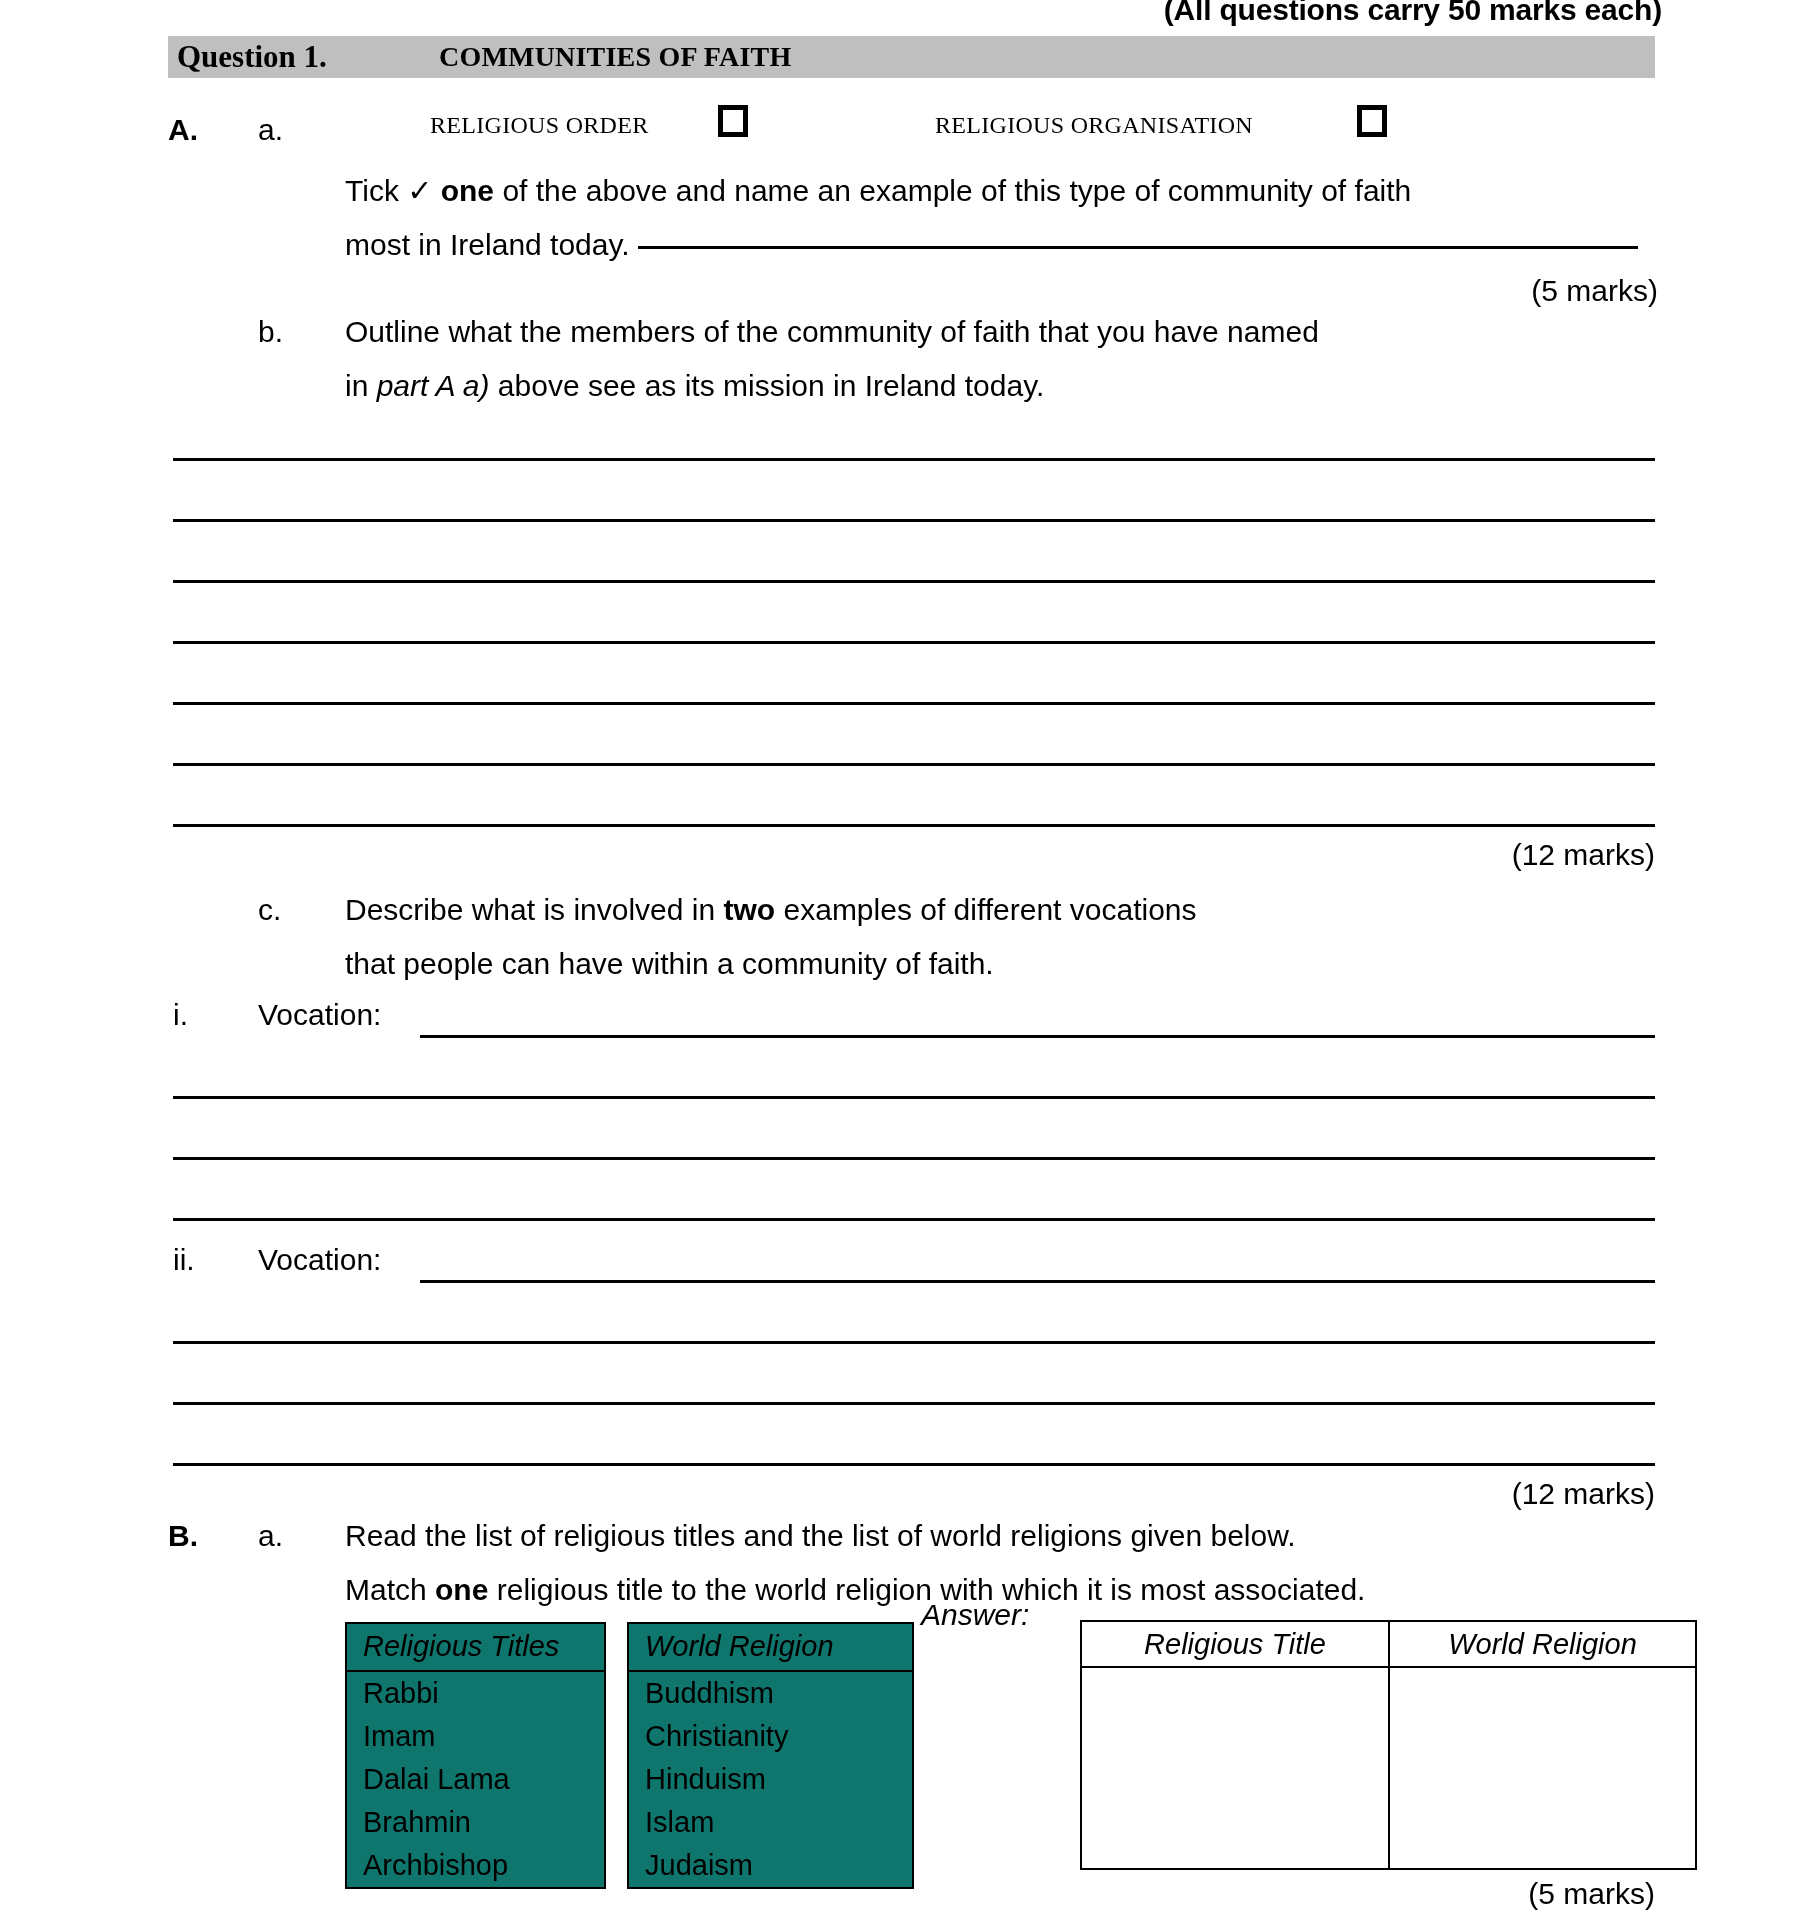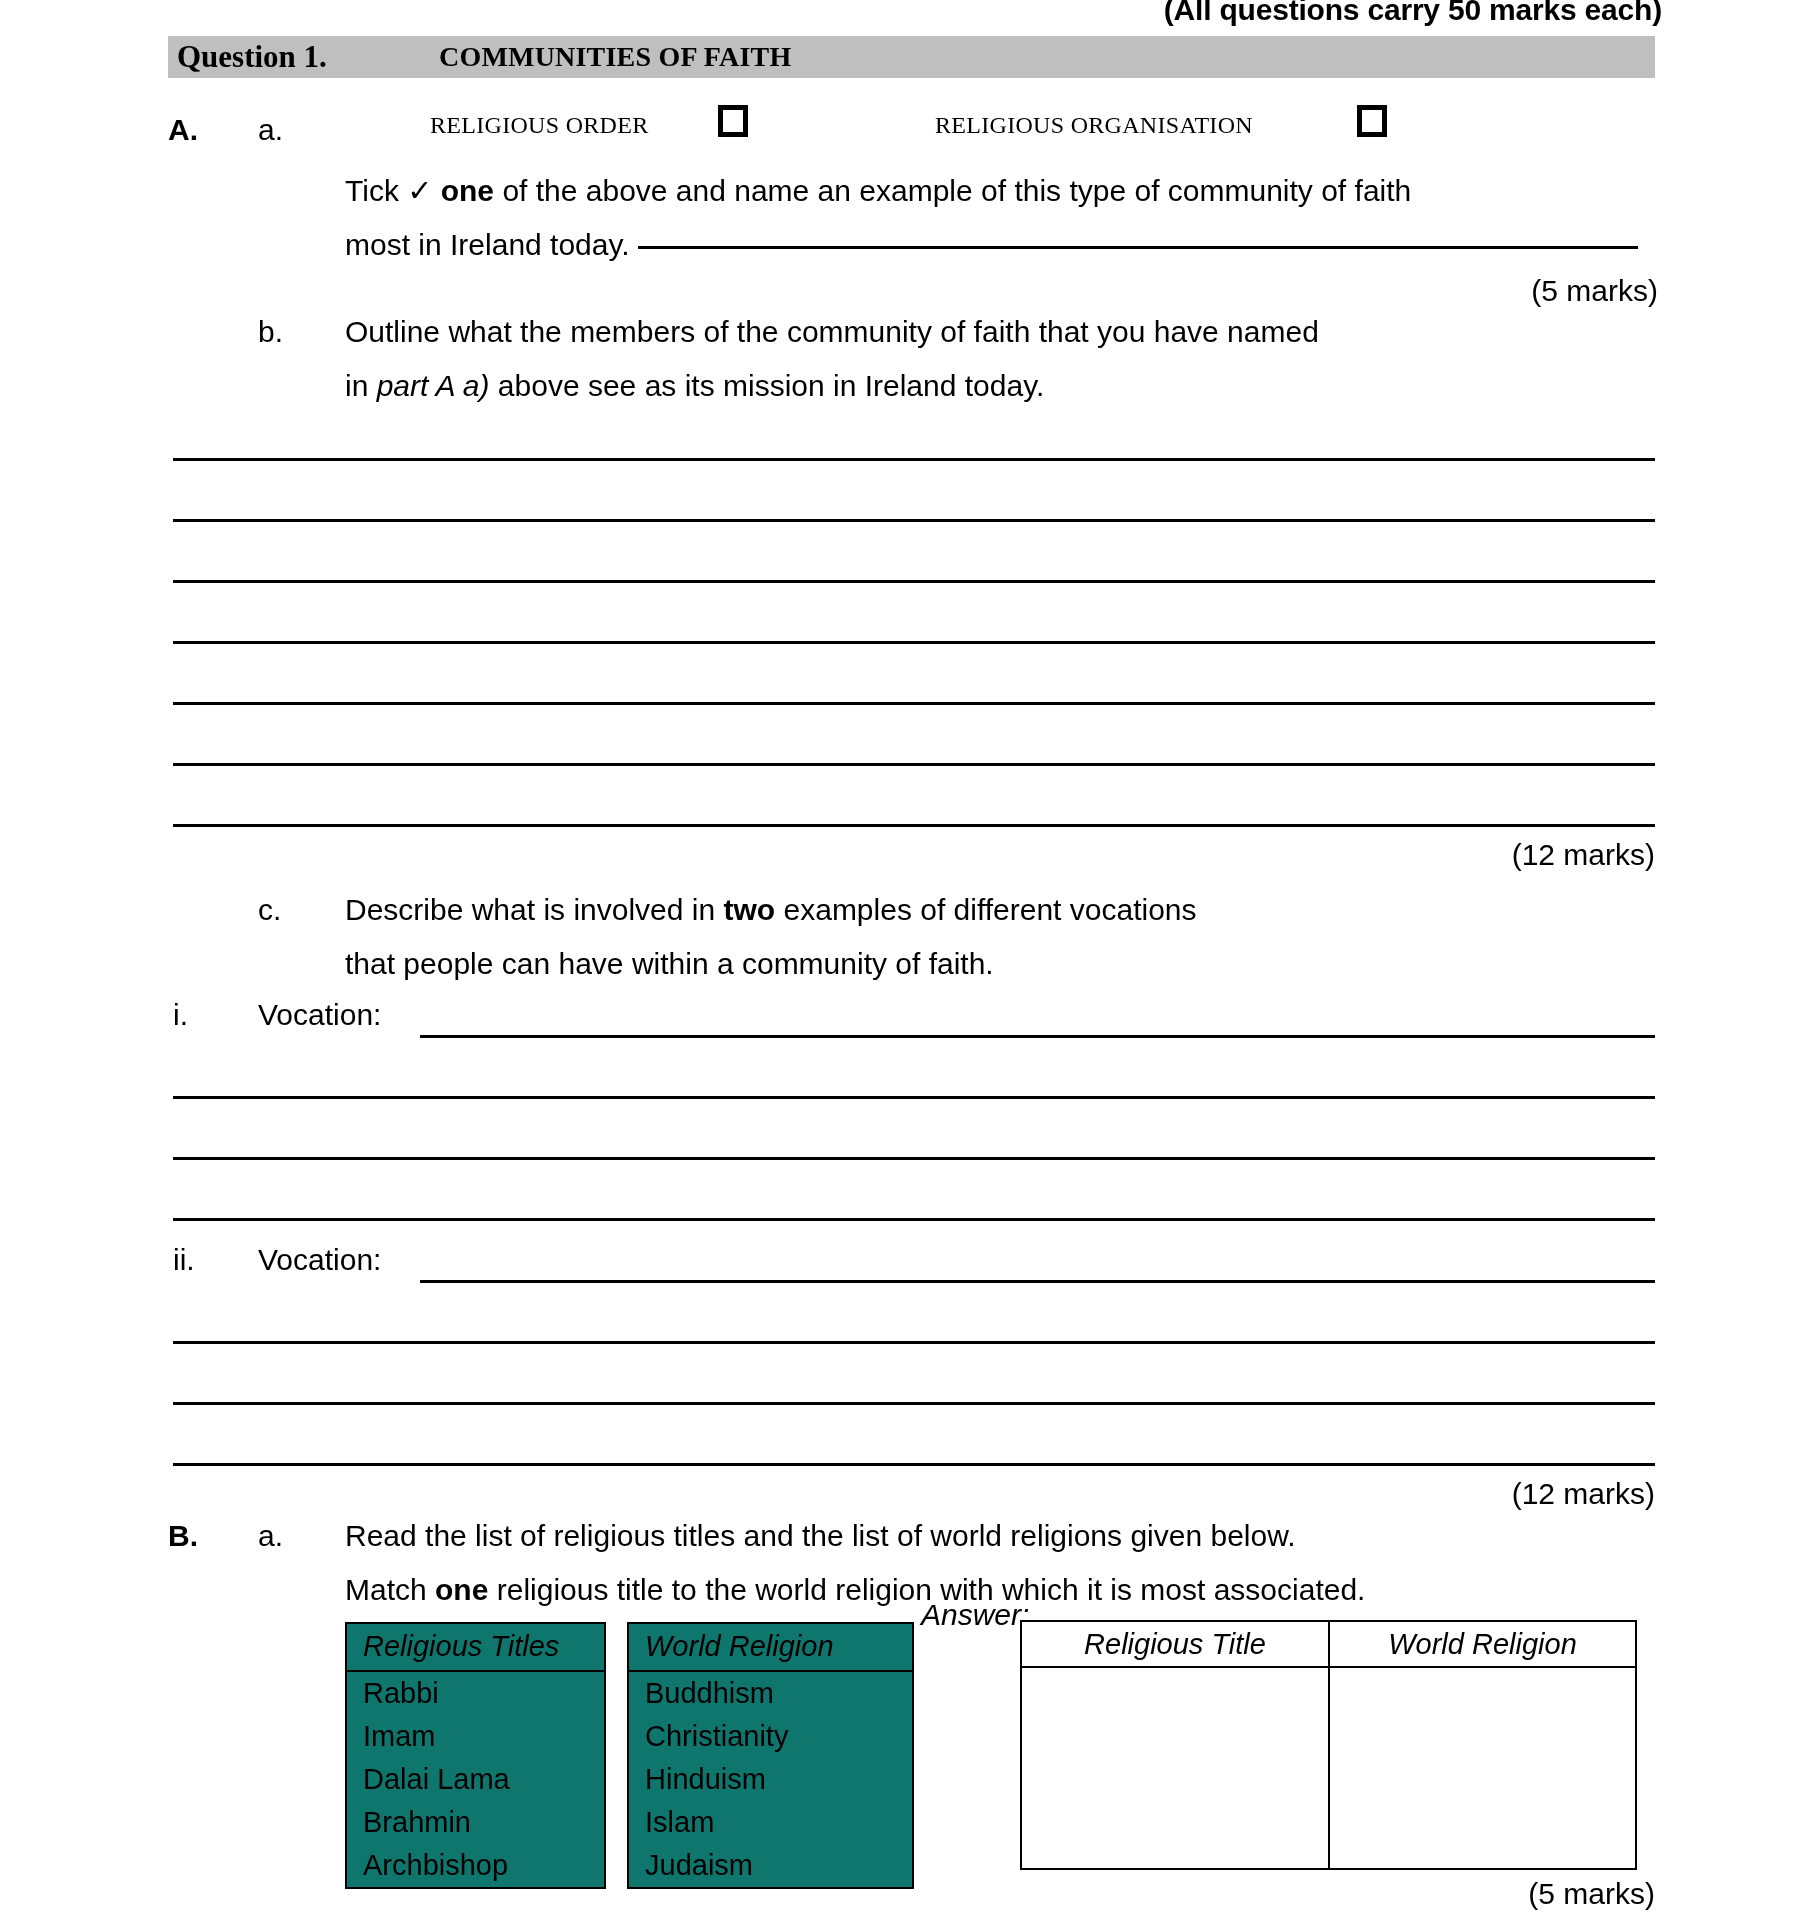--- a/index.html
+++ b/index.html
@@ -229,21 +229,21 @@
     <div class="hdr">World Religion</div>
     <div class="item">Buddhism</div>
     <div class="item">Christianity</div>
     <div class="item">Hinduism</div>
     <div class="item">Islam</div>
     <div class="item">Judaism</div>
   </div>
 
   <div class="abs" id="answer-label" style="left:921px; top:1598px;">Answer:</div>
 
-  <table class="abs answer-table" style="left:1020px; top:1620px; width:611px;padding-left:20px;">
+  <table class="abs answer-table" style="left:1080px; top:1620px; width:611px;padding-left:20px;">
     <tbody>
         <tr>
       <th style="width:306px;">Religious Title</th>
       <th style="width:305px;">World Religion</th>
     </tr>
     <tr>
       <td></td>
       <td></td>
     </tr>
   </tbody>

